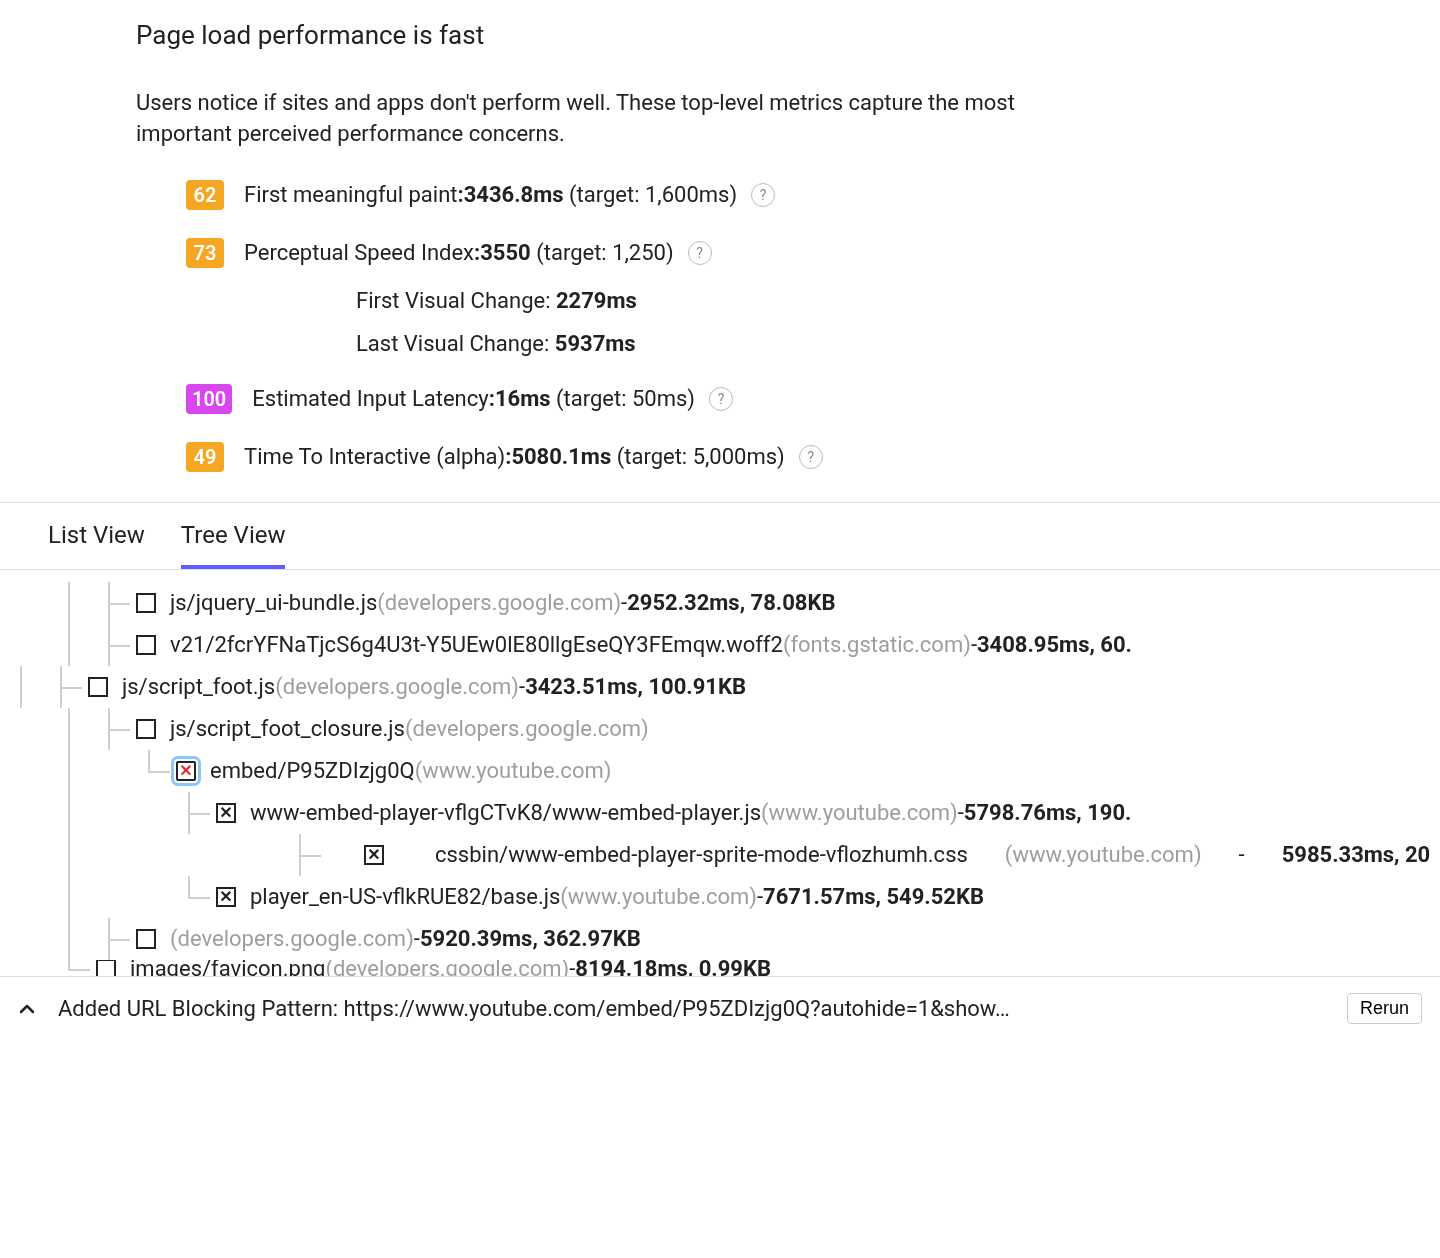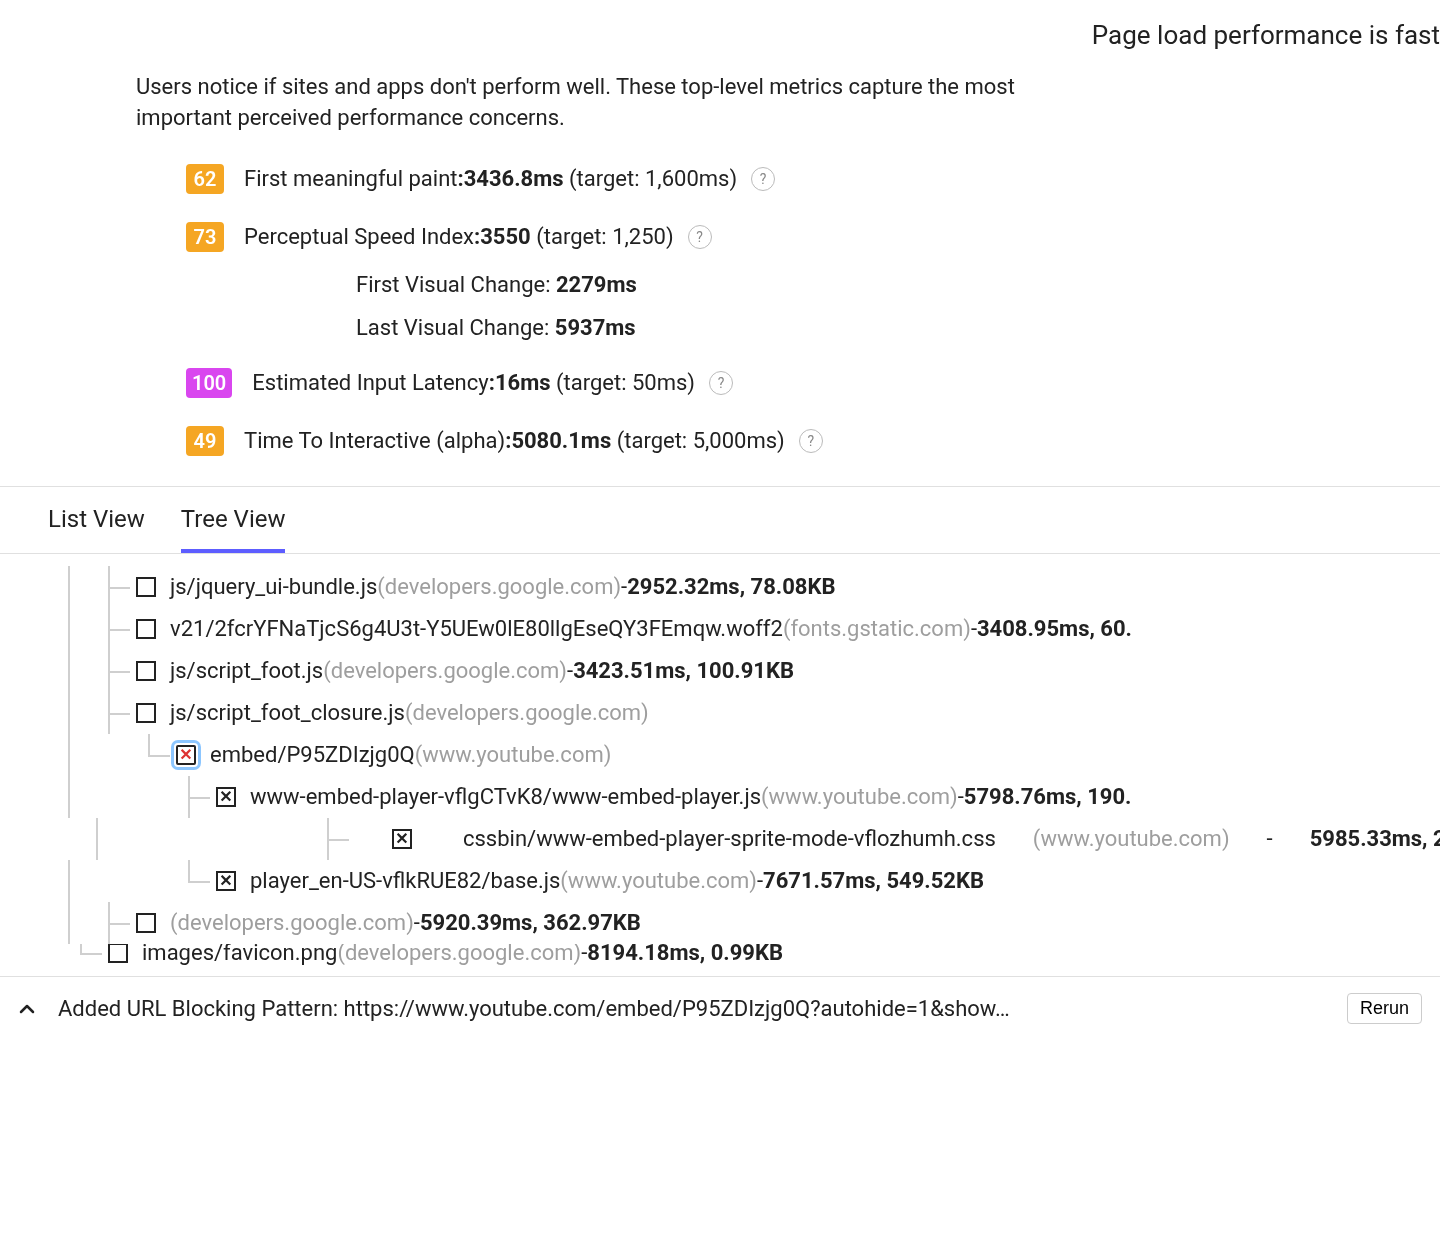--- a/index.html
+++ b/index.html
@@ -16,22 +16,21 @@
       overflow: hidden;
       background: #fff;
     }
     .top-section {
       padding: 20px 0 10px 136px;
     }
     .page-title {
       font-size: 26px;
       font-weight: 400;
       color: #222;
-      margin-bottom: 22px;
-      text-align: right;
+      margin-bottom: 38px;
     }
     .page-desc {
       font-size: 22px;
       font-weight: 400;
       color: #222;
       line-height: 1.4;
       max-width: 950px;
       margin-bottom: 30px;
     }
     .metrics {
@@ -164,21 +163,20 @@
     }
     .chk.highlight::before { color: #d33; }
     .file-path { color: #222; }
     .file-host { color: #9e9e9e; }
     .file-stats { font-weight: 700; }
     .sep { font-weight: 400; }
     .cutoff-row {
       position: relative;
       height: 30px;
       overflow: hidden;
-      margin-left: 12px;
     }
     .cutoff-inner {
       position: absolute;
       top: -12px;
       display: flex;
       align-items: center;
       height: 42px;
     }
 
     .bottom-bar {
@@ -276,21 +274,21 @@
     </div>
     <div class="tree-row" style="padding-left: 48px;">
       <span class="conn" style="width: 40px;"></span>
       <span class="conn h" style="width: 40px;"></span>
       <span class="chk"></span>
       <span class="file-path">v21/2fcrYFNaTjcS6g4U3t-Y5UEw0lE80llgEseQY3FEmqw.woff2 </span>
       <span class="file-host">(fonts.gstatic.com)</span>
       <span class="sep"> - </span>
       <span class="file-stats">3408.95ms, 60.</span>
     </div>
-    <div class="tree-row" style="padding-left: 48px;">
+    <div class="tree-row" style="">
       <span class="conn" style="width: 40px;"></span>
       <span class="conn h" style="width: 40px;"></span>
       <span class="chk"></span>
       <span class="file-path">js/script_foot.js </span>
       <span class="file-host">(developers.google.com)</span>
       <span class="sep"> - </span>
       <span class="file-stats">3423.51ms, 100.91KB</span>
     </div>
     <div class="tree-row" style="padding-left: 48px;">
       <span class="conn" style="width: 40px;"></span>
@@ -311,21 +309,21 @@
       <span class="conn" style="width: 40px;"></span>
       <span class="conn blank" style="width: 40px;"></span>
       <span class="conn blank" style="width: 40px;"></span>
       <span class="conn h" style="width: 40px;"></span>
       <span class="chk x"></span>
       <span class="file-path">www-embed-player-vflgCTvK8/www-embed-player.js </span>
       <span class="file-host">(www.youtube.com)</span>
       <span class="sep"> - </span>
       <span class="file-stats">5798.76ms, 190.</span>
     </div>
-    <div class="tree-row" style="padding-left: 76px; gap: 37px;">
+    <div class="tree-row" style="padding-left: 48px; gap: 37px;">
       <span class="conn" style="width: 40px;"></span>
       <span class="conn blank" style="width: 40px;"></span>
       <span class="conn blank" style="width: 40px;"></span>
       <span class="conn h" style="width: 40px;"></span>
       <span class="chk x"></span>
       <span class="file-path">cssbin/www-embed-player-sprite-mode-vflozhumh.css </span>
       <span class="file-host">(www.youtube.com)</span>
       <span class="sep"> - </span>
       <span class="file-stats">5985.33ms, 20</span>
     </div>

